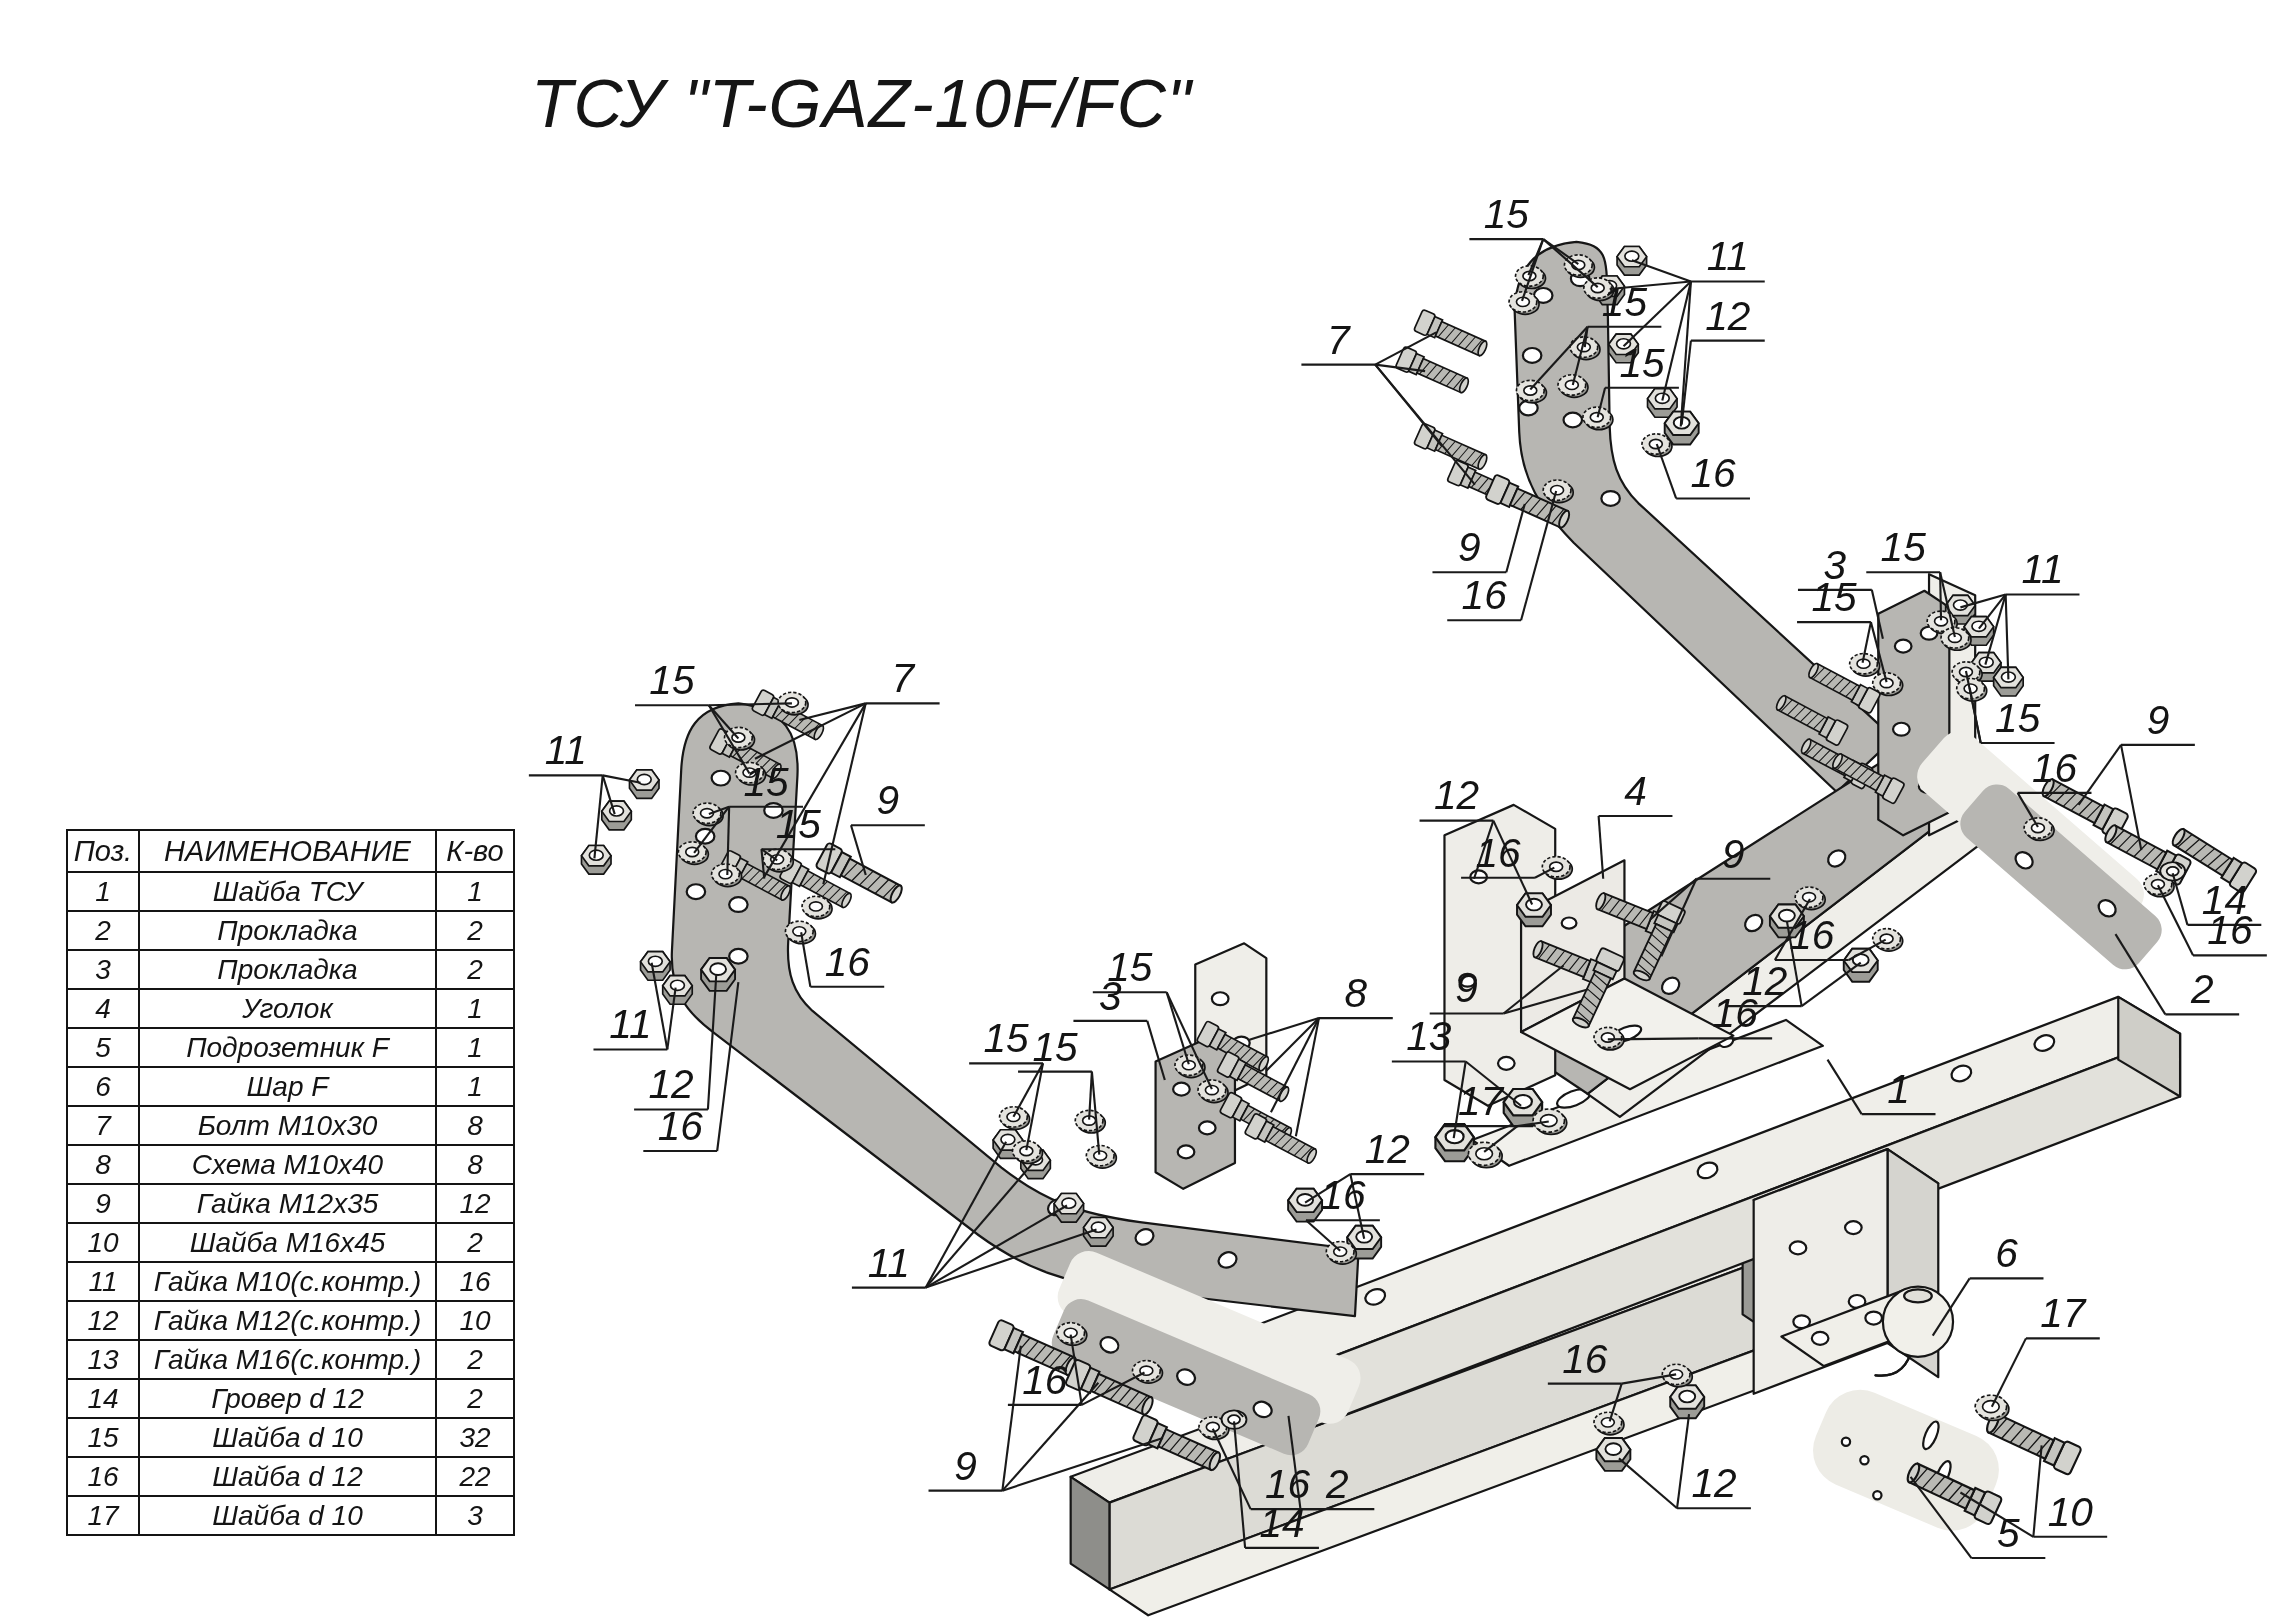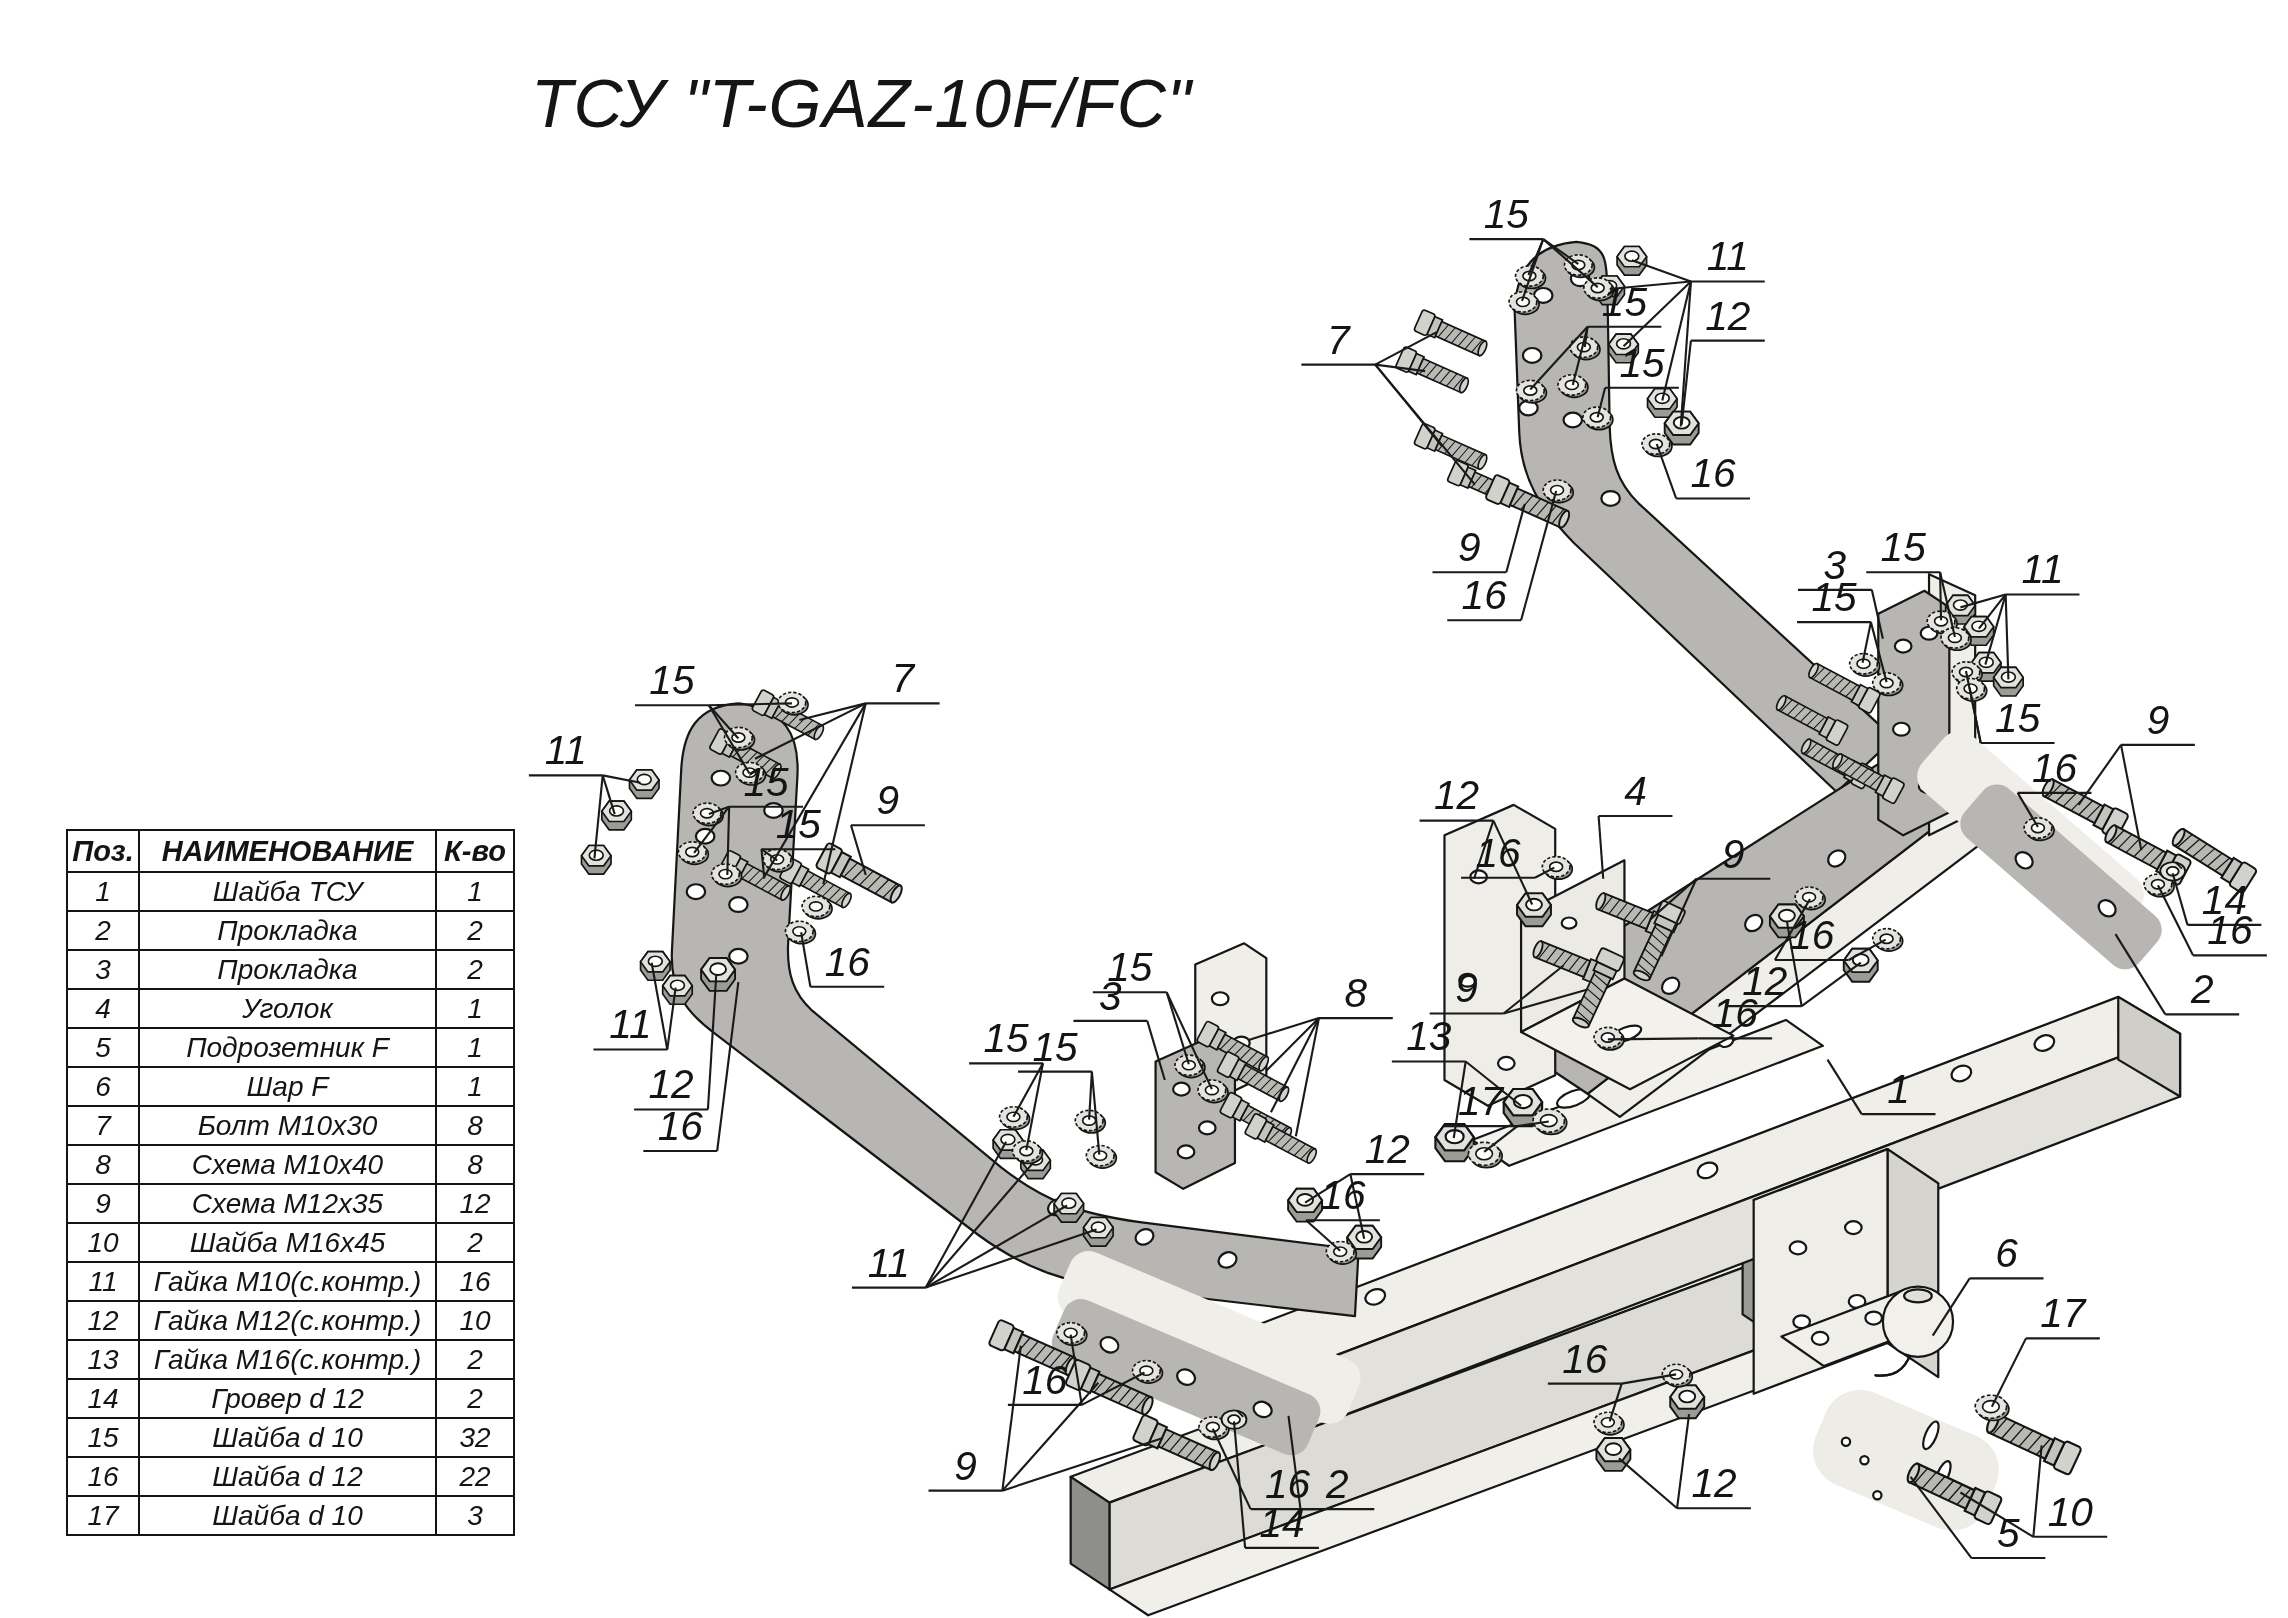--- a/index.html
+++ b/index.html
@@ -4,21 +4,21 @@
 <style>
   html,body{margin:0;padding:0;background:#ffffff;}
   .stage{position:relative;width:2289px;height:1619px;background:#fff;overflow:hidden;
          font-family:"Liberation Sans",sans-serif;color:#111;}
   .title{position:absolute;left:531px;top:65px;font-style:italic;font-size:68px;
          line-height:76px;letter-spacing:0.9px;color:#151515;white-space:nowrap;}
   .parts-table{position:absolute;left:66px;top:829px;width:447px;border-collapse:collapse;
          table-layout:fixed;font-style:italic;font-size:28px;color:#141414;}
   .parts-table th,.parts-table td{border:2.4px solid #141414;text-align:center;
          padding:0 3.7px;height:37px;overflow:hidden;white-space:nowrap;}
-  .parts-table th{font-weight:bold;font-size:29px;height:40px;}
+  .parts-table th{font-weight:normal;font-size:29px;height:40px;}
   svg{position:absolute;left:0;top:0;}
   .co{font-family:"Liberation Sans",sans-serif;font-style:italic;font-size:44px;
       fill:#141414;text-anchor:middle;}
   .ld{stroke:#1a1a1a;stroke-width:2.3;fill:none;}
   .hole{fill:#ffffff;stroke:#161616;stroke-width:2.2;}
   #parts path,#parts ellipse,#parts circle{stroke:#161616;stroke-width:2.4;stroke-linejoin:round;}
 </style>
 </head>
 <body>
 
@@ -77,21 +77,21 @@
           <td>Болт М10х30</td>
           <td>8</td>
         </tr>
         <tr>
           <td>8</td>
           <td>Схема М10х40</td>
           <td>8</td>
         </tr>
         <tr>
           <td>9</td>
-          <td>Схема М12х35</td>
+          <td>Гайка М12х35</td>
           <td>12</td>
         </tr>
         <tr>
           <td>10</td>
           <td>Шайба М16х45</td>
           <td>2</td>
         </tr>
         <tr>
           <td>11</td>
           <td>Гайка М10(с.контр.)</td>

